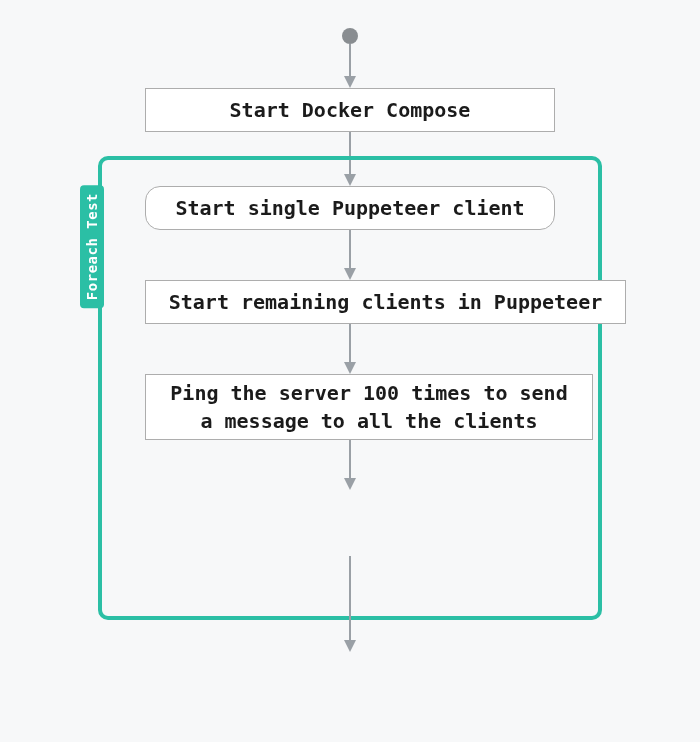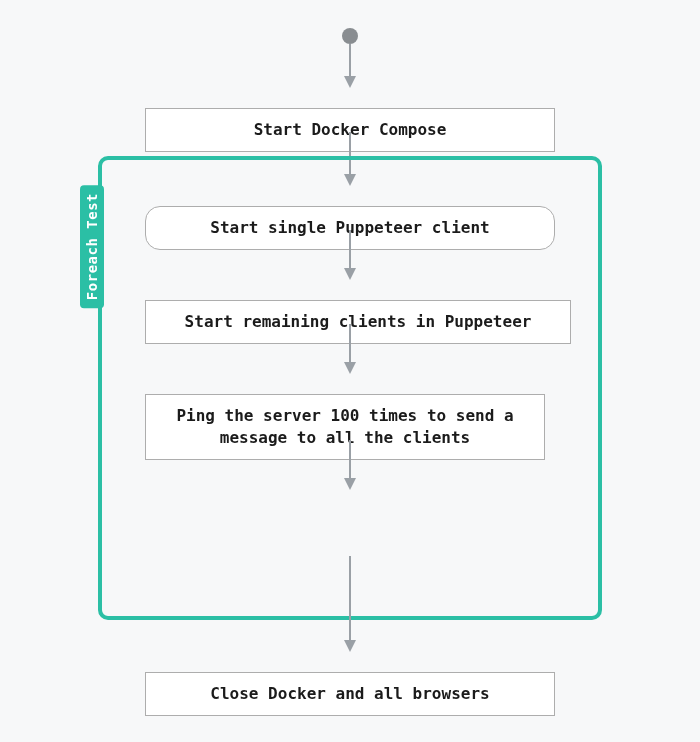--- a/index.html
+++ b/index.html
@@ -18,25 +18,24 @@
   .node {
     position: absolute;
     background: #ffffff;
     border: 1px solid #adadad;
     box-sizing: border-box;
     display: flex;
     align-items: center;
     justify-content: center;
     text-align: center;
     font-weight: 700;
-    font-size: 16px;
+    font-size: 20px;
     color: #1b1b1b;
     padding: 8px 20px;
     line-height: 1.4;
-    margin-top: 20px;
   }
   .arrow {
     position: absolute;
   }
   .arrow line {
     stroke: #9aa0a6;
     stroke-width: 2;
   }
   .arrow polygon {
     fill: #9aa0a6;
@@ -97,41 +96,38 @@
 
   <div class="node" style="left:145px; top:186px; width:410px; height:44px;border-radius:15px;">
     <span>Start single Puppeteer client</span>
   </div>
 
   <svg class="arrow" style="left:340px; top:230px; width:20px; height:50px;">
     <line x1="10" y1="0" x2="10" y2="40"></line>
     <polygon points="10,50 4,38 16,38"></polygon>
   </svg>
 
-  <div class="node" style="left:145px; top:280px; width:426px; height:44px;">
+  <div class="node" style="left:145px; top:280px; width:481px; height:44px;">
     <span>Start remaining clients in Puppeteer</span>
   </div>
 
   <svg class="arrow" style="left:340px; top:324px; width:20px; height:50px;">
     <line x1="10" y1="0" x2="10" y2="40"></line>
     <polygon points="10,50 4,38 16,38"></polygon>
   </svg>
 
-  <div class="node" style="left:145px; top:374px; width:400px; height:66px;">
+  <div class="node" style="left:145px; top:374px; width:448px; height:66px;">
     <span>Ping the server 100 times to send a message to all the clients</span>
   </div>
 
   <svg class="arrow" style="left:340px; top:440px; width:20px; height:50px;">
     <line x1="10" y1="0" x2="10" y2="40"></line>
     <polygon points="10,50 4,38 16,38"></polygon>
   </svg>
 
 
   <svg class="arrow" style="left:340px; top:556px; width:20px; height:96px;">
     <line x1="10" y1="0" x2="10" y2="86"></line>
     <polygon points="10,96 4,84 16,84"></polygon>
   </svg>
 
-  <div class="node" style="left:145px; top:652px; width:410px; height:44px;">
-    <span>Close Docker and all browsers</span>
-  </div>
 
 </div>
 
 </body></html>

